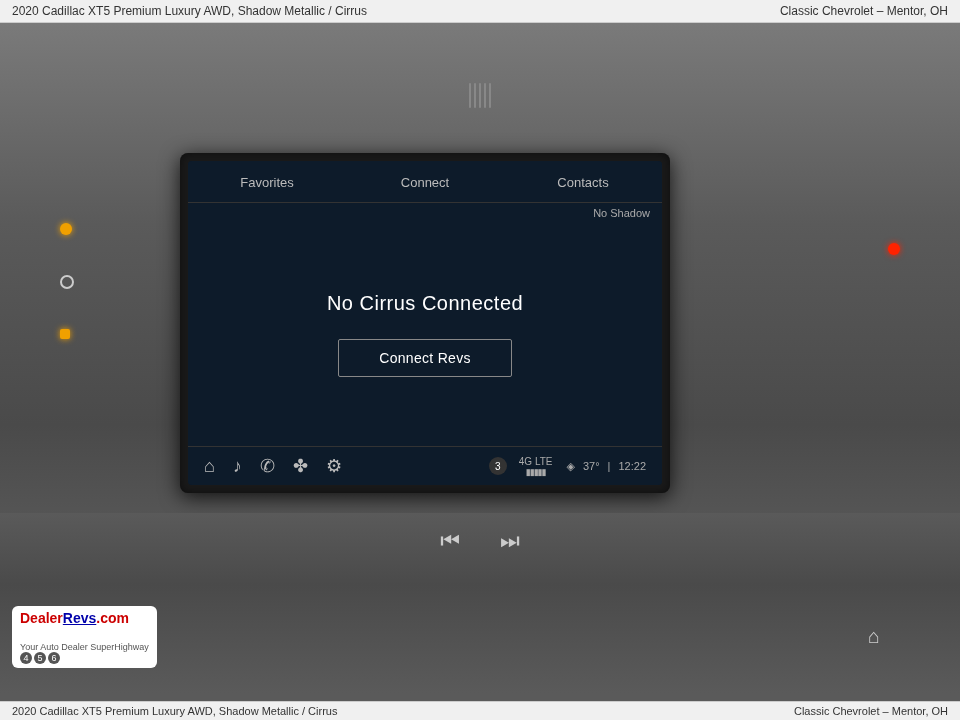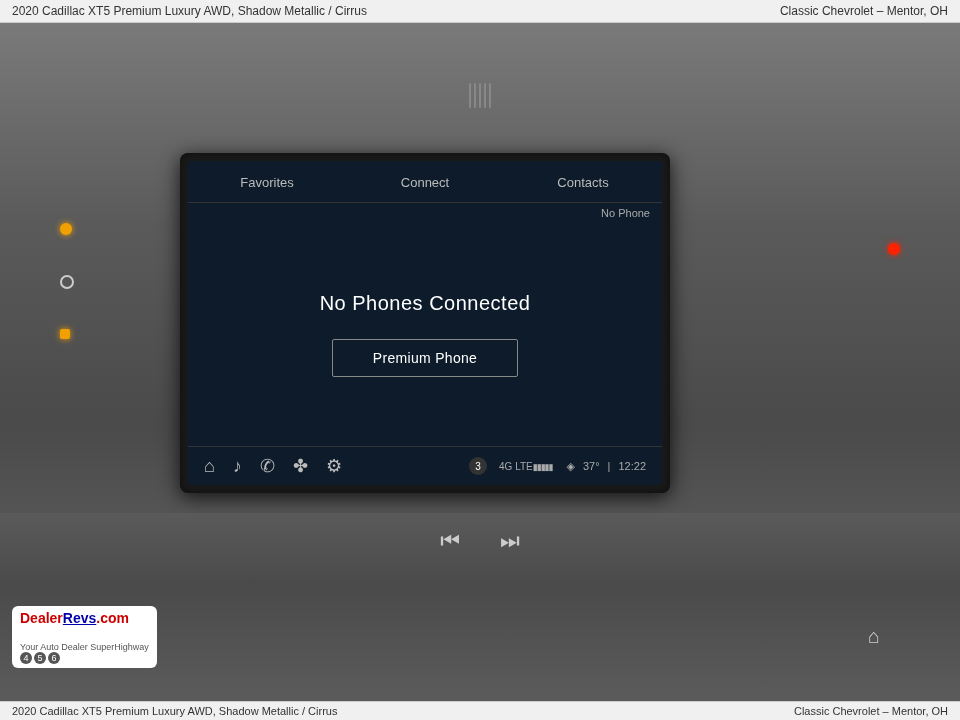--- a/index.html
+++ b/index.html
@@ -148,22 +148,22 @@
     .nav-icons-right {
       display: flex;
       align-items: center;
       gap: 8px;
       font-size: 11px;
       color: #aaa;
     }
 
     .signal-info {
       display: flex;
-      flex-direction: row;
-      align-items: flex-end;
+      flex-direction: column;
+      align-items: center;
       font-size: 10px;
       color: #aaa;
     }
 
     .channel-badge {
       background: #333;
       border-radius: 50%;
       width: 18px;
       height: 18px;
       display: flex;
@@ -339,26 +339,26 @@
         </div>
         <div class="tab">
           <span>Connect</span>
         </div>
         <div class="tab">
           <span>Contacts</span>
         </div>
       </div>
 
       <div class="status-bar">
-        <span>No Phone</span>
+        <span>No Shadow</span>
       </div>
 
       <div class="screen-content">
-        <div class="no-phone-text">No Phones Connected</div>
-        <button class="connect-btn">Premium Phone</button>
+        <div class="no-phone-text">No Cirrus Connected</div>
+        <button class="connect-btn">Connect Revs</button>
       </div>
 
       <div class="bottom-nav">
         <div class="nav-icons-left">
           <span class="nav-icon">⌂</span>
           <span class="nav-icon">♪</span>
           <span class="nav-icon">✆</span>
           <span class="nav-icon">✤</span>
           <span class="nav-icon">⚙</span>
         </div>

